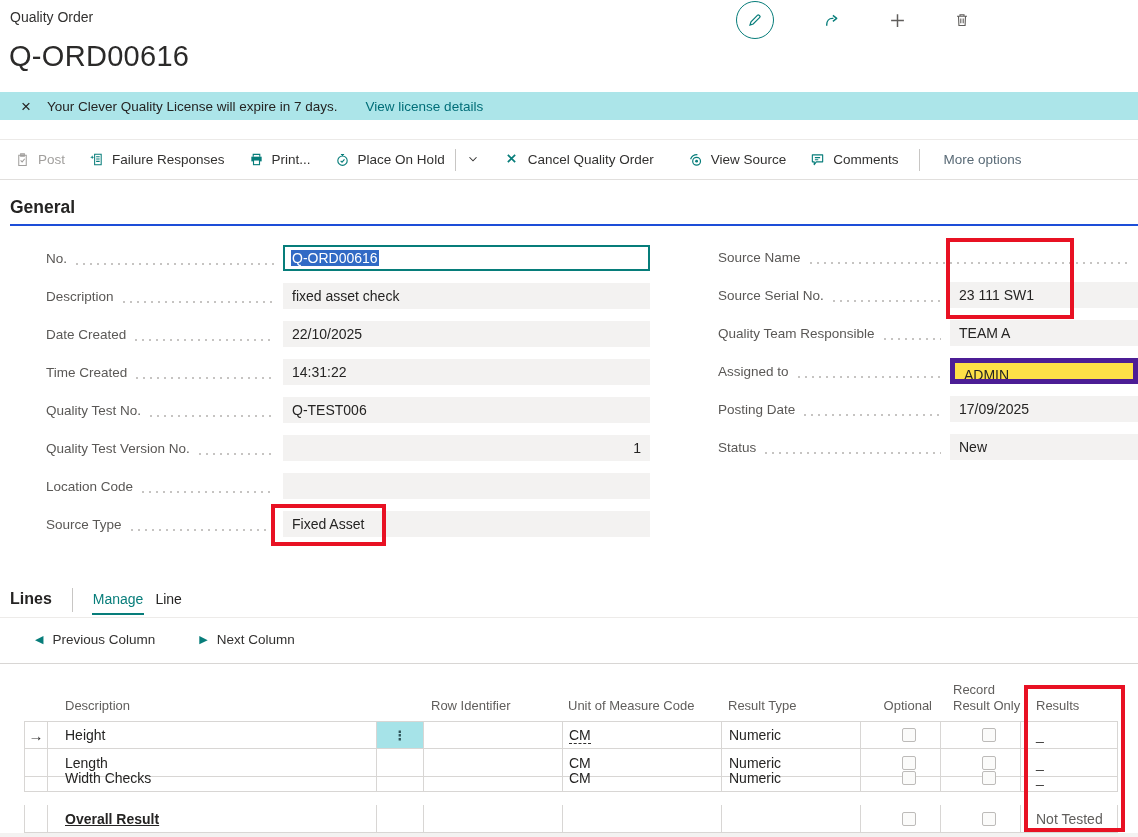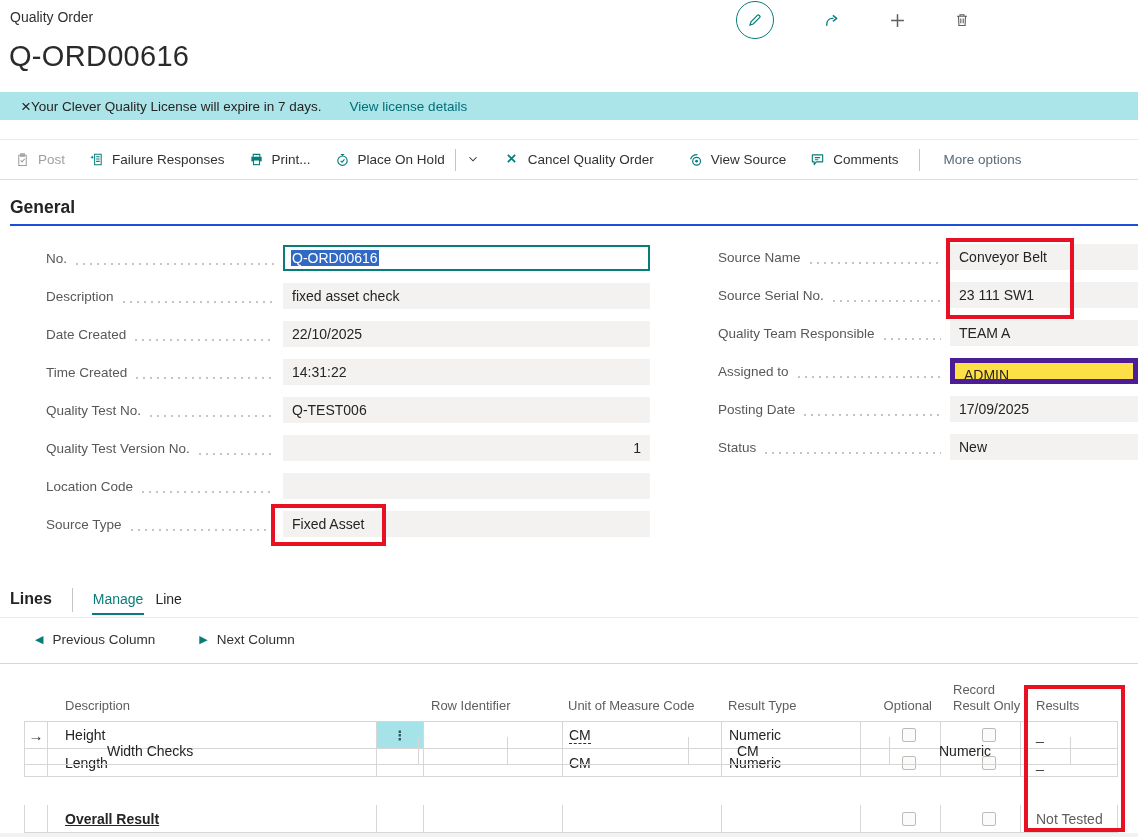--- a/index.html
+++ b/index.html
@@ -8,21 +8,21 @@
 
   .caption { position:absolute; top:9px; left:10px; font-size:14px; color:#323130; }
   .page-title { position:absolute; top:40px; left:9px; font-size:29px; font-weight:300; color:#2b2a29; letter-spacing:.3px; }
 
   .header-tools { position:absolute; top:0; left:736px; width:234px; height:40px; display:flex; align-items:center; justify-content:space-between; }
   .tool-btn { display:flex; align-items:center; justify-content:center; cursor:pointer; background:none; border:none; }
   .tool-circle { width:38px; height:38px; border:1.4px solid #077d7a; border-radius:50%; }
 
   .notification { position:absolute; top:92px; left:0; width:1138px; height:28px; background:#ace5e9; display:flex; align-items:center; font-size:13.5px; color:#252423; }
   .notif-close { margin-left:21px; font-size:17px; line-height:1; color:#252423; cursor:pointer; background:none; border:none; font-family:inherit; }
-  .notif-msg { }
+  .notif-msg { margin-left:16px; }
   .notif-link { margin-left:28px; color:#006e78; text-decoration:none; cursor:pointer; }
 
   .actionbar { position:absolute; top:139px; left:0; width:1138px; height:41px; border-top:1px solid #eceae8; border-bottom:1px solid #e1dfdd; display:flex; align-items:center; padding-left:15px; font-size:13.5px; color:#323130; }
   .ab-item { display:flex; align-items:center; gap:8px; cursor:pointer; background:none; border:none; font-family:inherit; font-size:13.5px; color:#323130; white-space:nowrap; }
   .ab-item.disabled { color:#a19f9d; cursor:default; }
   .ab-sep { width:1px; height:22px; background:#c8c6c4; }
   .ab-gap { width:24px; }
   .ab-gap-sm { width:10px; }
   .more-options { color:#596a76; }
   .icon16 { width:16px; height:16px; display:inline-block; flex:none; }
@@ -271,21 +271,20 @@
     <span class="flabel">Source Type</span>
     <span class="leader"></span>
     <div class="fbox">Fixed Asset</div>
   </div>
 </div>
 
 <div class="fields-right">
   <div class="frow">
     <span class="flabel">Source Name</span>
     <span class="leader"></span>
-    <div class="fbox">Conveyor Belt</div>
   </div>
   <div class="frow">
     <span class="flabel">Source Serial No.</span>
     <span class="leader"></span>
     <div class="fbox">23 111 SW1</div>
   </div>
   <div class="frow">
     <span class="flabel">Quality Team Responsible</span>
     <span class="leader"></span>
     <div class="fbox">TEAM A</div>
@@ -370,21 +369,21 @@
   <div class="cell-rtype">Numeric</div>
   <div class="cell-cb">
       <span class="checkbox"></span>
     </div>
   <div class="cell-cb">
       <span class="checkbox"></span>
     </div>
   <div class="cell-res">_</div>
 </div>
 
-<div class="grid trow" style="top:737px;gap:42px;">
+<div class="grid trow" style="top:764px;">
   <div></div>
   <div class="cell-desc">Width Checks</div>
   <div class="cell-dots"></div>
   <div></div>
   <div class="cell-uom">CM</div>
   <div class="cell-rtype">Numeric</div>
   <div class="cell-cb">
       <span class="checkbox"></span>
     </div>
   <div class="cell-cb">

